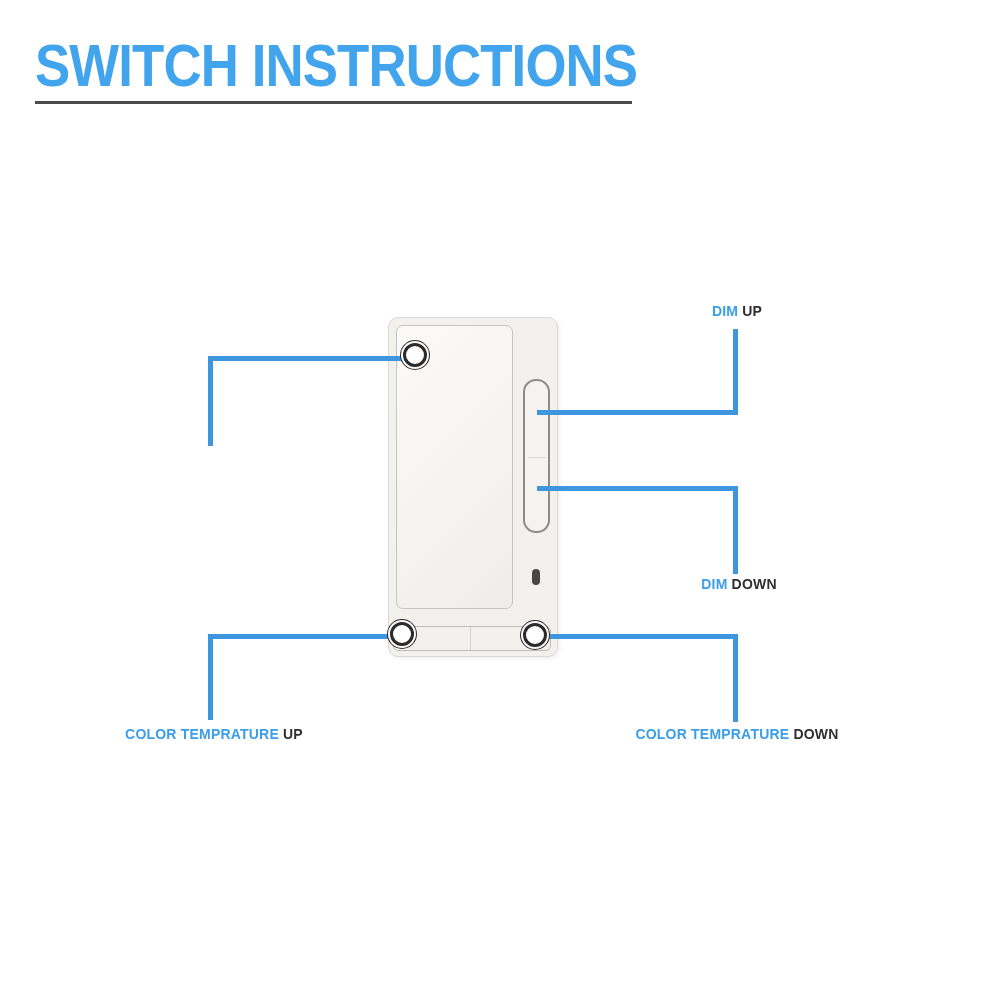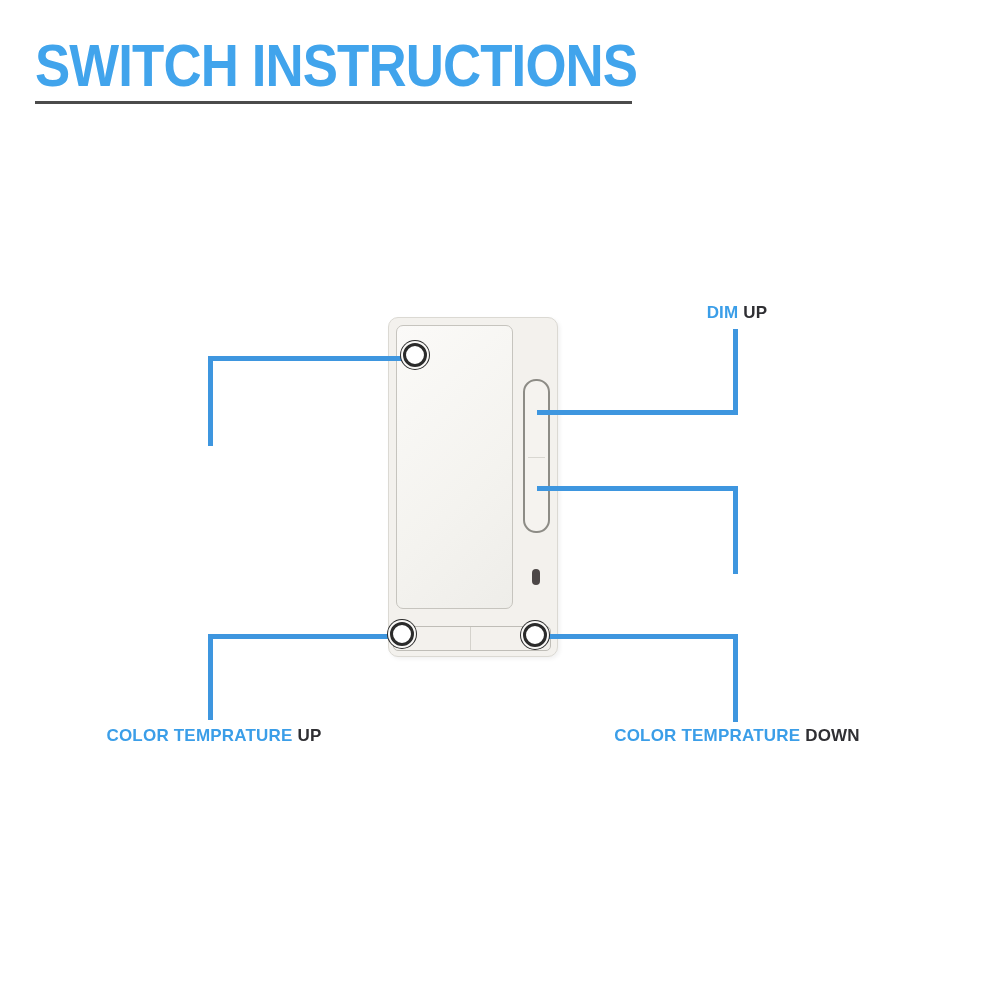--- a/index.html
+++ b/index.html
@@ -122,21 +122,21 @@
   .ln-dimdn-h   { left: 537px; top: 486px; width: 201px; height: 5px; }
   .ln-dimdn-v   { left: 733px; top: 486px; width: 5px;  height: 88px; }
   .ln-ctup-h    { left: 208px; top: 634px; width: 195px; height: 5px; }
   .ln-ctup-v    { left: 208px; top: 634px; width: 5px;  height: 86px; }
   .ln-ctdn-h    { left: 548px; top: 634px; width: 190px; height: 5px; }
   .ln-ctdn-v    { left: 733px; top: 634px; width: 5px;  height: 88px; }
 
   
   .callout {
     position: absolute;
-    font-size: 17px;
+    font-size: 14px;
     font-weight: bold;
     letter-spacing: 0.2px;
     text-align: center;
     white-space: nowrap;
     z-index: 5;
   }
   .callout .hl { color: #3b9ee8; }
   .callout .dk { color: #2f2f33; }
   .lbl-dim-up  { left: 637px; top: 303px; width: 200px; }
   .lbl-on-off  { left: 113px; top: 449px; width: 200px; }
@@ -173,20 +173,23 @@
   <div class="line ln-ctup-h"></div>
   <div class="line ln-ctup-v"></div>
   <div class="line ln-ctdn-h"></div>
   <div class="line ln-ctdn-v"></div>
 
   <div class="callout lbl-dim-up">
     <span class="hl">DIM </span><span class="dk">UP</span>
   </div>
 
 
+  <div class="callout lbl-dim-dn">
+    <span class="hl">DIM </span><span class="dk">DOWN</span>
+  </div>
 
   <div class="callout lbl-ct-up">
     <span class="hl">COLOR TEMPRATURE </span><span class="dk">UP</span>
   </div>
 
   <div class="callout lbl-ct-dn">
     <span class="hl">COLOR TEMPRATURE </span><span class="dk">DOWN</span>
   </div>
 
 </div>

